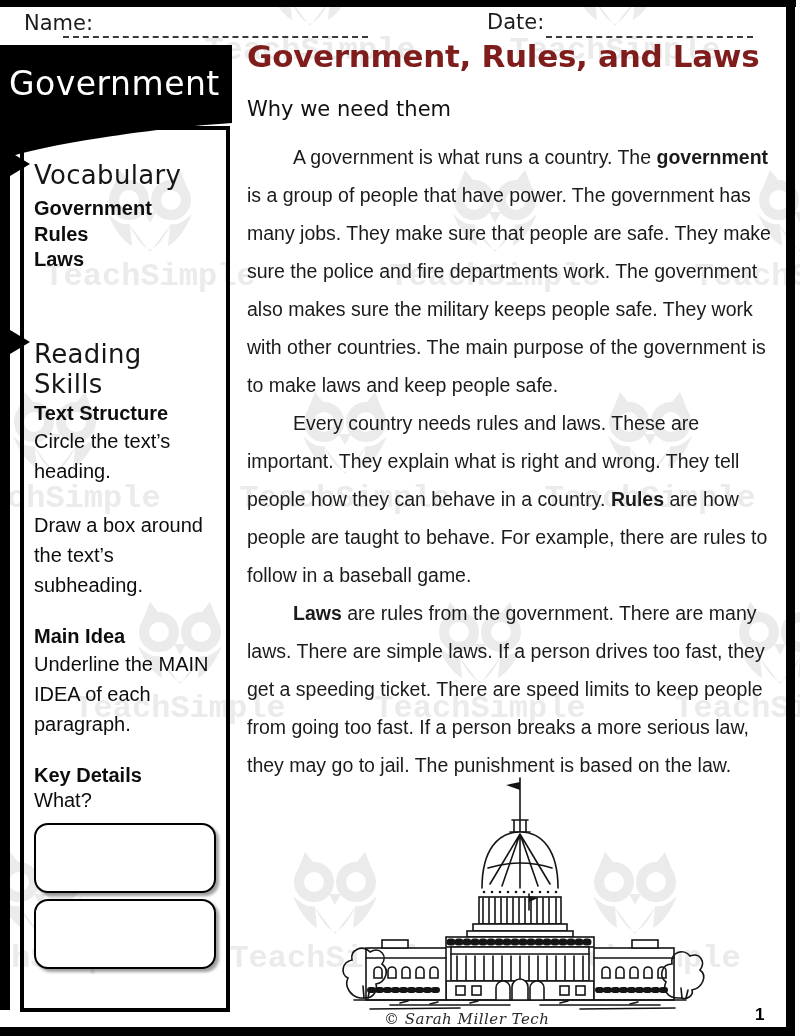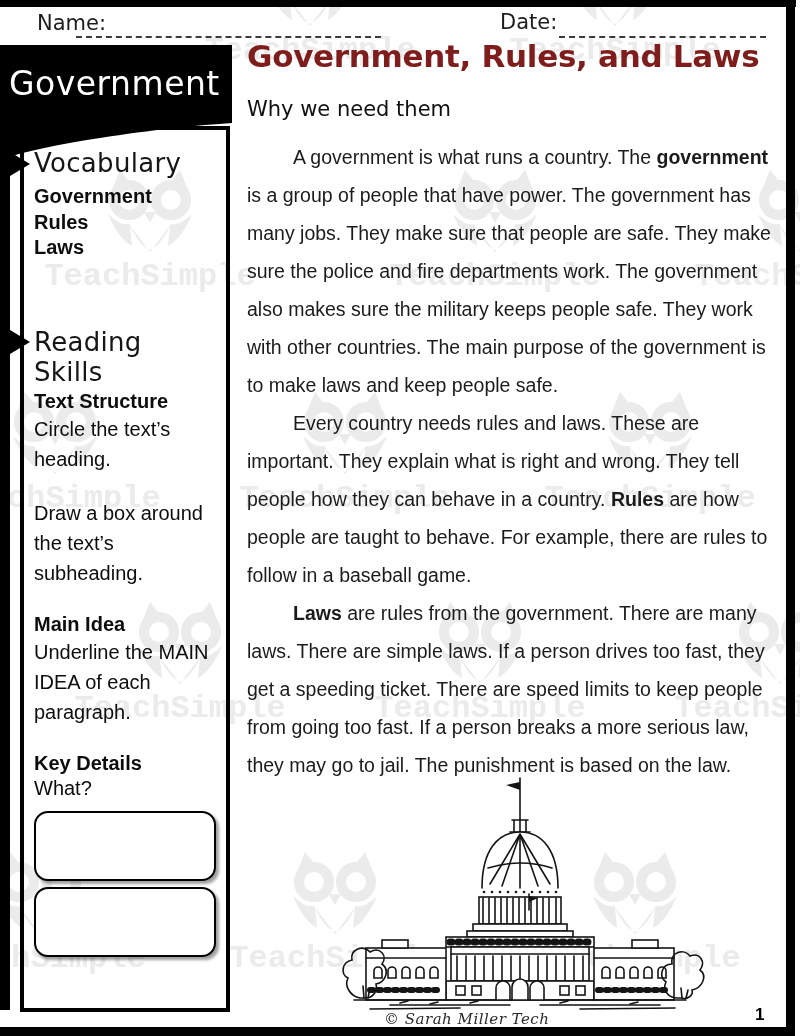--- a/index.html
+++ b/index.html
@@ -11,21 +11,21 @@
   .watermarks{position:absolute;inset:0;z-index:1}
   .wm{position:absolute;display:flex;flex-direction:column;align-items:center;width:124px}
   .wm-text{font-family:Liberation Mono, monospace;font-weight:700;font-size:32px;
            color:var(--c-watermark);white-space:nowrap;margin-top:2px}
   
   .border-top{position:absolute;left:0;top:0;width:796px;height:7px;background:#000;z-index:4}
   .border-right{position:absolute;left:786px;top:0;width:9px;height:1036px;background:#000;z-index:4}
   .border-bottom{position:absolute;left:0;top:1027px;width:795px;height:9px;background:#000;z-index:4}
   .left-strip{position:absolute;left:0;top:118px;width:10px;height:892px;background:#000;z-index:4}
   
-  .name-row{position:absolute;left:13px;top:7px;width:732px;height:38px;z-index:3}
+  .name-row{position:absolute;left:0;top:7px;width:732px;height:38px;z-index:3}
   .hand{position:absolute;font-family:"DejaVu Sans",sans-serif;font-size:21px;color:#1c1c1c}
   .name-lbl{left:24px;top:4px}
   .date-lbl{left:487px;top:3px}
   .write-line{position:absolute;border-bottom:2.5px dashed #3a3a3a}
   .name-line{left:63px;top:29px;width:305px}
   .date-line{left:546px;top:29px;width:207px}
   
   .gov-banner{position:absolute;left:0;top:45px;width:232px;height:76px;background:var(--c-banner_bg);
               z-index:3;display:flex;align-items:center}
   .gov-banner span{color:var(--c-banner_text);font-family:"DejaVu Sans",sans-serif;font-size:33px;
@@ -33,21 +33,21 @@
   .banner-wave{position:absolute;left:0;top:120px;width:232px;height:40px;z-index:4;fill:#000}
   .tri{position:absolute;left:5px;width:0;height:0;border-top:15px solid transparent;
        border-bottom:15px solid transparent;border-left:25px solid #000;z-index:5}
   .tri-1{top:149px}
   .tri-2{top:327px}
   
   .sidebar{position:absolute;left:20px;top:126px;width:210px;height:886px;border:4px solid #000;
            z-index:3;padding:10px 10px 0 10px;font-size:20px;line-height:25px;color:#0d0d0d}
   .sb-h{font-family:"DejaVu Sans",sans-serif;font-weight:400;font-size:26px;line-height:30px;
         margin:0;letter-spacing:.3px;color:#161616}
-  .sb-h.voc{margin-top:8px}
+  .sb-h.voc{margin-top:20px}
   .sb-h.rs{margin-top:66px}
   .vocab-list{margin-top:6px}
   .vocab-item{font-weight:700;font-size:20px;line-height:25.5px}
   .sb-sub{font-weight:700;margin-top:2px;line-height:25px}
   .sb-p{margin:0 0 24px 0;line-height:30px}
   .sb-q{line-height:25px}
   .sb-q.mt2{margin-top:22px}
   .answer-box{width:182px;height:70px;border:2.5px solid #000;border-radius:14px;margin-top:10px;
               background:#fff;box-shadow:3px 3px 3px rgba(0,0,0,.38)}
   .answer-box.b2{margin-top:6px}

